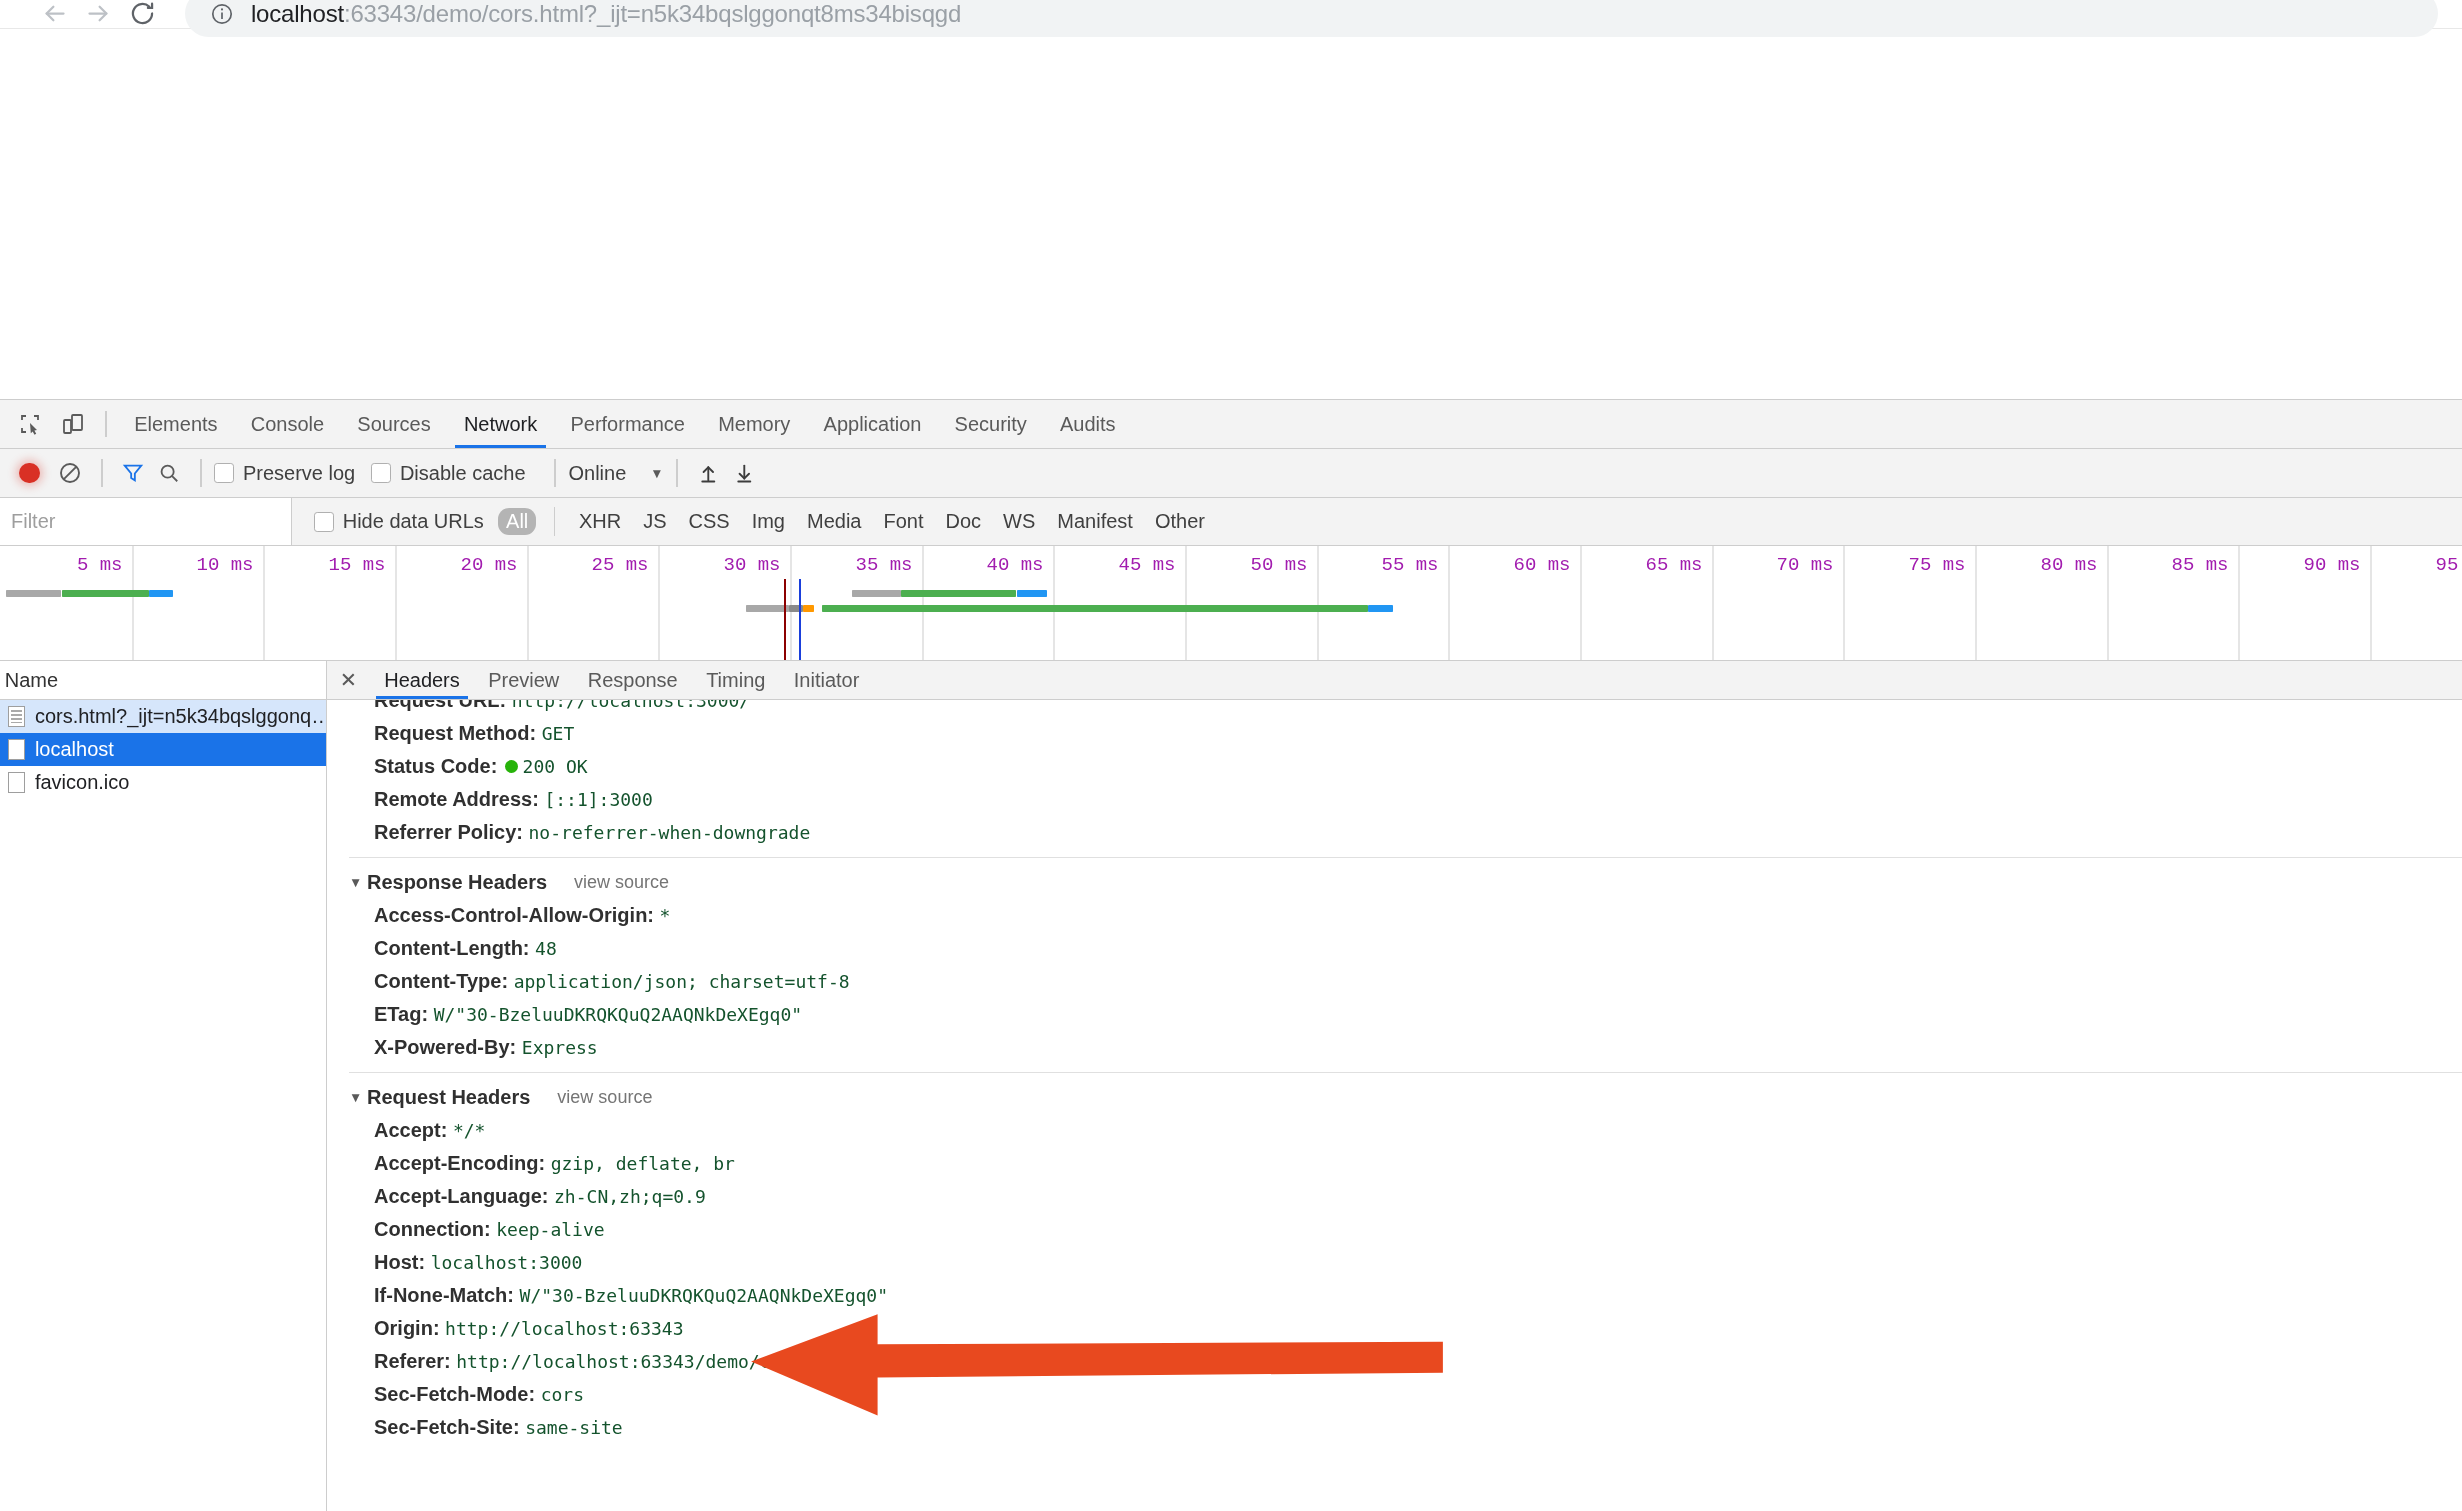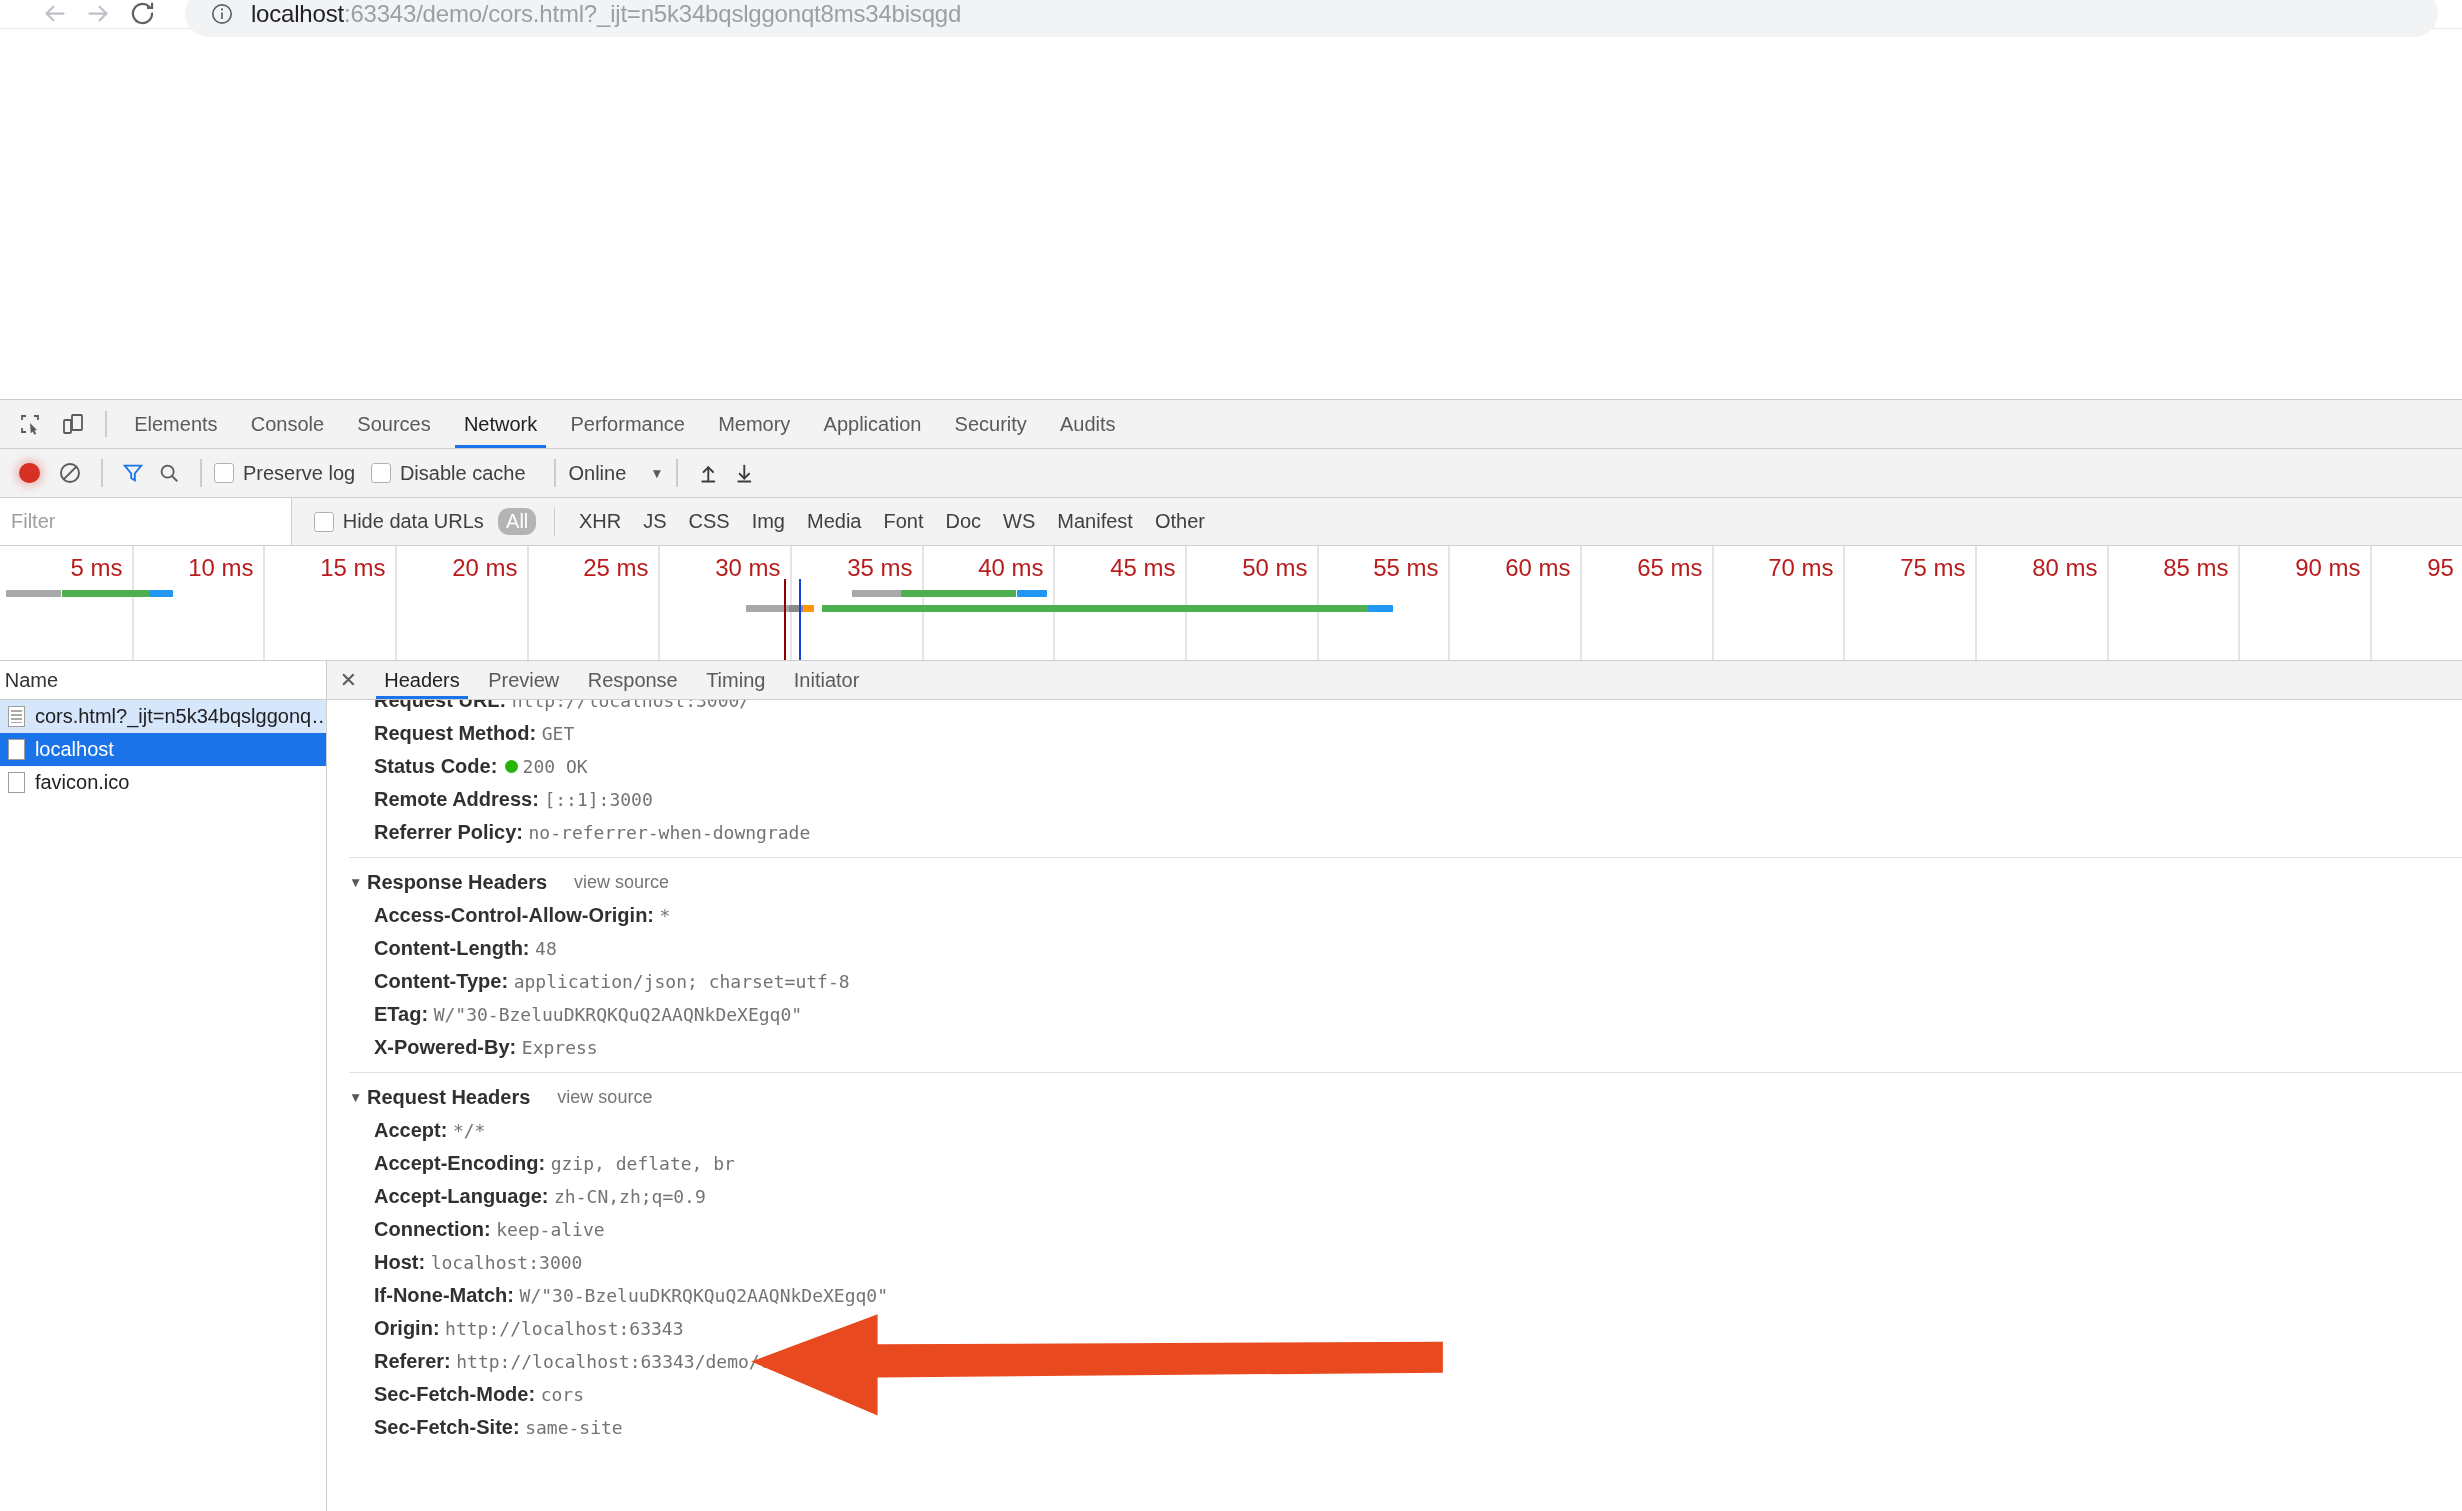--- a/index.html
+++ b/index.html
@@ -204,25 +204,26 @@
   }
   .ov-tick {
     position: absolute;
     top: 0; bottom: 0;
     width: 1.6px;
     background: #e5e5e5;
   }
   .ov-label {
     position: absolute;
     top: 8px;
-    font-size: 24px;
-    color: #b91c1c;
+    font-size: 19px;
+    color: #a21caf;
     transform: translateX(-100%);
     padding-right: 9.5px;
     white-space: nowrap;
+    font-family: Liberation Mono, monospace;
   }
   .ov-bar {
     position: absolute;
     height: 7.1px;
     border-radius: 0.8px;
   }
   .ov-vline { position: absolute; top: 33px; bottom: 0; width: 2.4px; }
 
   
   .split {
@@ -324,21 +325,21 @@
     line-height: 33px;
     height: 33px;
     white-space: nowrap;
     font-family: "Liberation Sans", sans-serif;
     padding-left: 25px;
   }
   .hline .k { font-weight: bold; color: #303030; }
   .hline .v {
     font-family: "DejaVu Sans Mono", monospace;
     font-size: 18px;
-    color: #737373;
+    color: #14532d;
   }
   .hline.clip-top {
     height: 16.6px;
     line-height: 0px;
     overflow: hidden;
   }
   .section-head {
     font-size: 20px;
     line-height: 33px;
     height: 33px;

